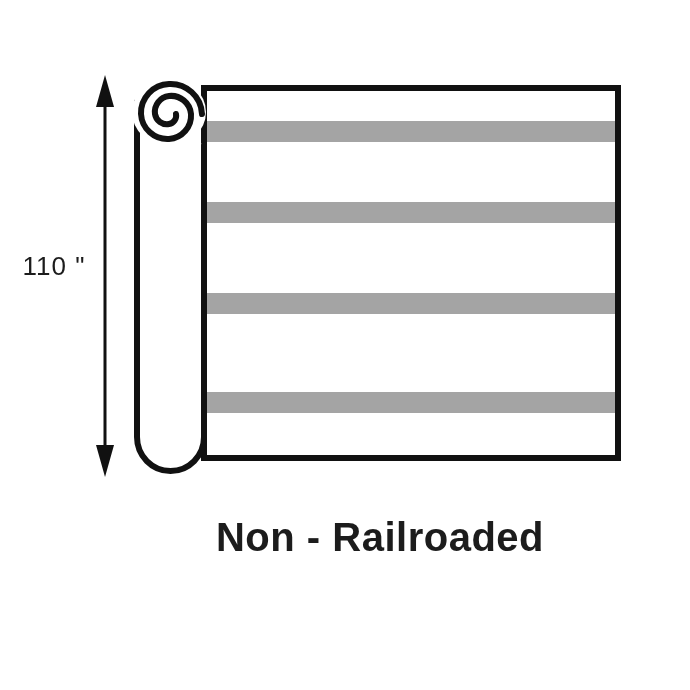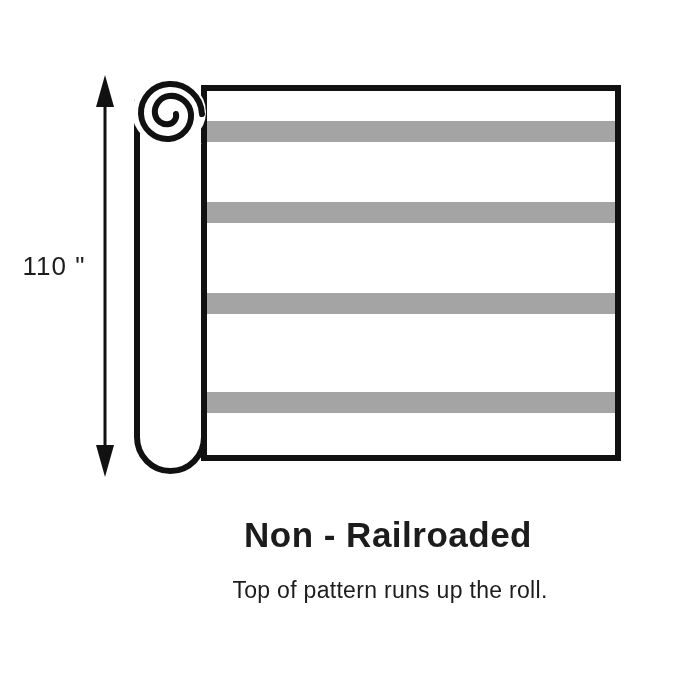--- a/index.html
+++ b/index.html
@@ -27,24 +27,24 @@
     width: 72px;
     text-align: center;
     font-size: 26px;
     font-weight: 400;
     color: #1a1a1a;
     letter-spacing: 1px;
     white-space: nowrap;
   }
   .caption-title {
     position: absolute;
-    left: 388px;
+    left: 380px;
     top: 515px;
     transform: translateX(-50%);
-    font-size: 35px;
+    font-size: 40px;
     font-weight: 700;
     color: #1c1c1c;
     letter-spacing: 0.5px;
     white-space: nowrap;
   }
   .caption-subtitle {
     position: absolute;
     left: 390px;
     top: 577px;
     transform: translateX(-50%);
@@ -89,15 +89,14 @@
       <line x1="105" y1="102" x2="105" y2="450" stroke-width="3" stroke="#111111"></line>
       <path d="M105,75 L96,107 L114,107 Z" fill="#111111"></path>
       <path d="M105,477 L96,445 L114,445 Z" fill="#111111"></path>
     </g>
   </svg>
 
   <div class="dim-label" style="color: rgb(28, 28, 28);">110 "</div>
 
   <div class="caption-title" style="color: rgb(28, 28, 28);">Non - Railroaded</div>
 
-  <div class="caption-subtitle" style="color: rgb(28, 28, 28);">Top of pattern runs up the roll.</div>
 
 </div>
 
 </body></html>

